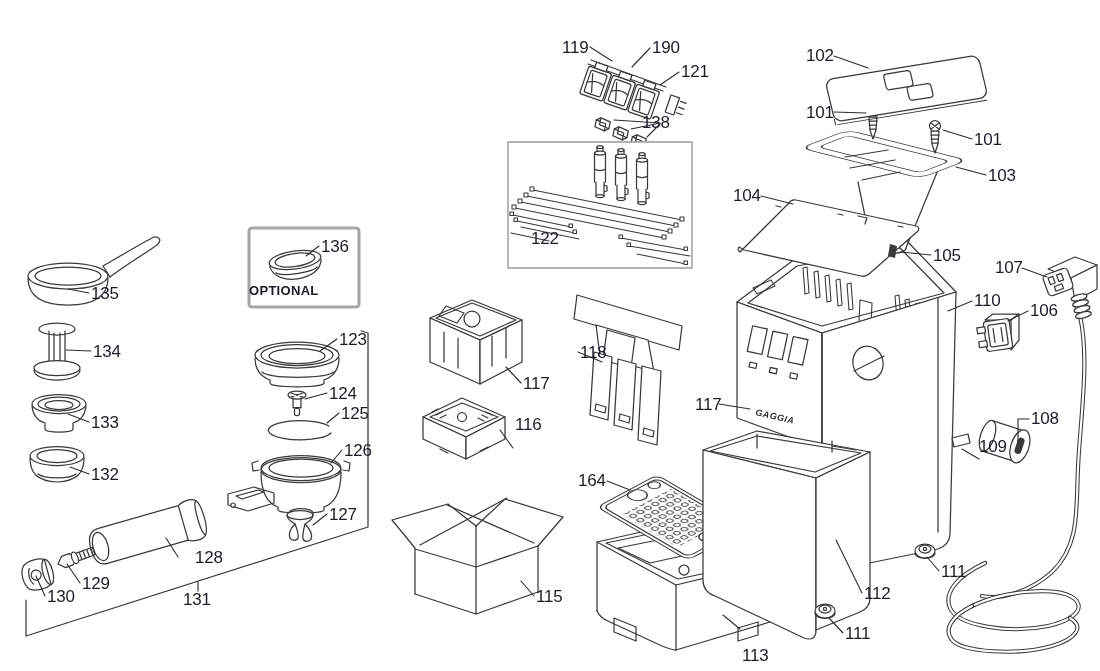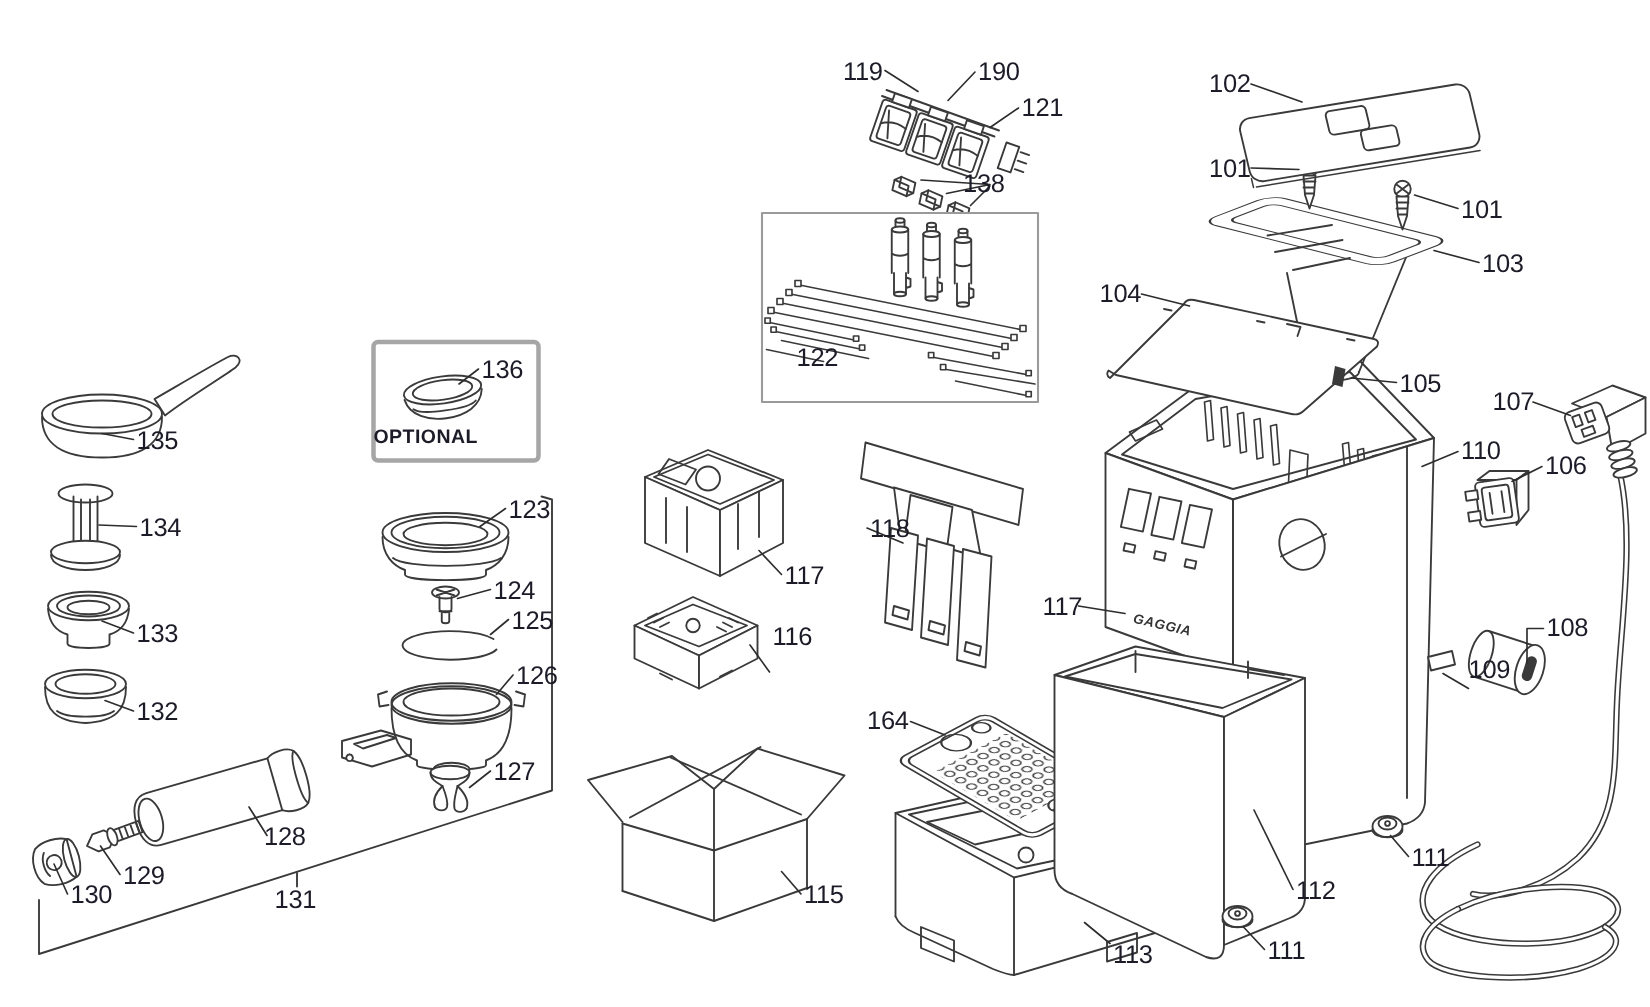--- a/index.html
+++ b/index.html
@@ -467,36 +467,36 @@
 <div class="lbl" style="left:733px;top:187px">104</div>
 <div class="lbl" style="left:933px;top:247px">105</div>
 <div class="lbl" style="left:1030px;top:302px">106</div>
 <div class="lbl" style="left:995px;top:259px">107</div>
 <div class="lbl" style="left:1031px;top:410px">108</div>
 <div class="lbl" style="left:979px;top:438px">109</div>
 <div class="lbl" style="left:974px;top:292px">110</div>
 <div class="lbl" style="left:845px;top:625px">111</div>
 <div class="lbl" style="left:941px;top:563px">111</div>
 <div class="lbl" style="left:864px;top:585px">112</div>
-<div class="lbl" style="left:742px;top:628px">113</div>
+<div class="lbl" style="left:742px;top:647px">113</div>
 <div class="lbl" style="left:578px;top:472px">164</div>
 <div class="lbl" style="left:536px;top:588px">115</div>
 <div class="lbl" style="left:515px;top:416px">116</div>
 <div class="lbl" style="left:523px;top:375px">117</div>
 <div class="lbl" style="left:580px;top:344px">118</div>
 <div class="lbl" style="left:562px;top:39px">119</div>
 <div class="lbl" style="left:652px;top:39px">190</div>
 <div class="lbl" style="left:681px;top:63px">121</div>
 <div class="lbl" style="left:531px;top:230px">122</div>
 <div class="lbl" style="left:339px;top:331px">123</div>
 <div class="lbl" style="left:329px;top:385px">124</div>
 <div class="lbl" style="left:341px;top:405px">125</div>
 <div class="lbl" style="left:344px;top:442px">126</div>
 <div class="lbl" style="left:329px;top:506px">127</div>
-<div class="lbl" style="left:176px;top:549px">128</div>
+<div class="lbl" style="left:195px;top:549px">128</div>
 <div class="lbl" style="left:82px;top:575px">129</div>
 <div class="lbl" style="left:47px;top:588px">130</div>
 <div class="lbl" style="left:183px;top:591px">131</div>
 <div class="lbl" style="left:91px;top:466px">132</div>
 <div class="lbl" style="left:91px;top:414px">133</div>
 <div class="lbl" style="left:93px;top:343px">134</div>
 <div class="lbl" style="left:91px;top:285px">135</div>
 <div class="lbl" style="left:321px;top:238px">136</div>
 <div class="lbl" style="left:695px;top:396px">117</div>
 <div class="lbl" style="left:642px;top:114px">138</div>

